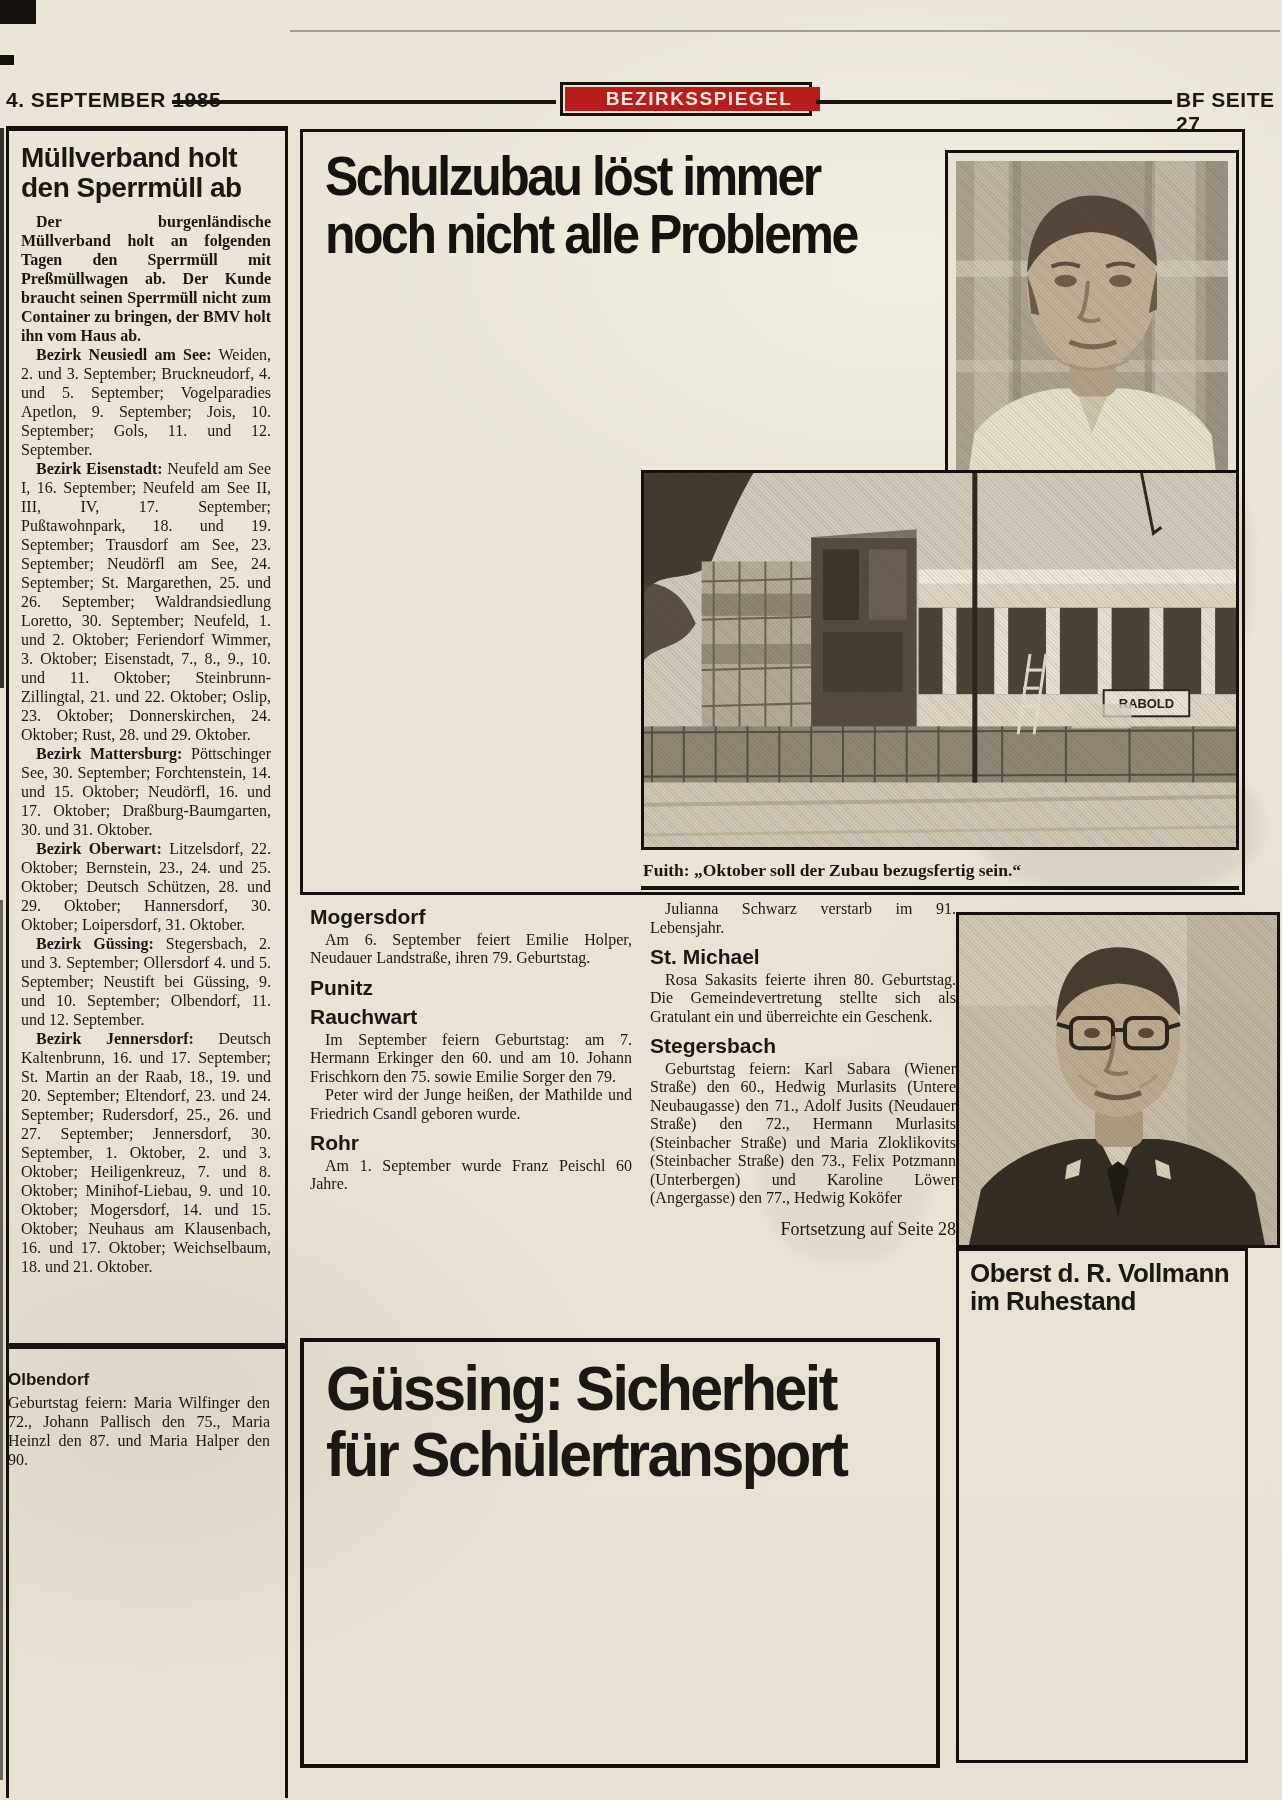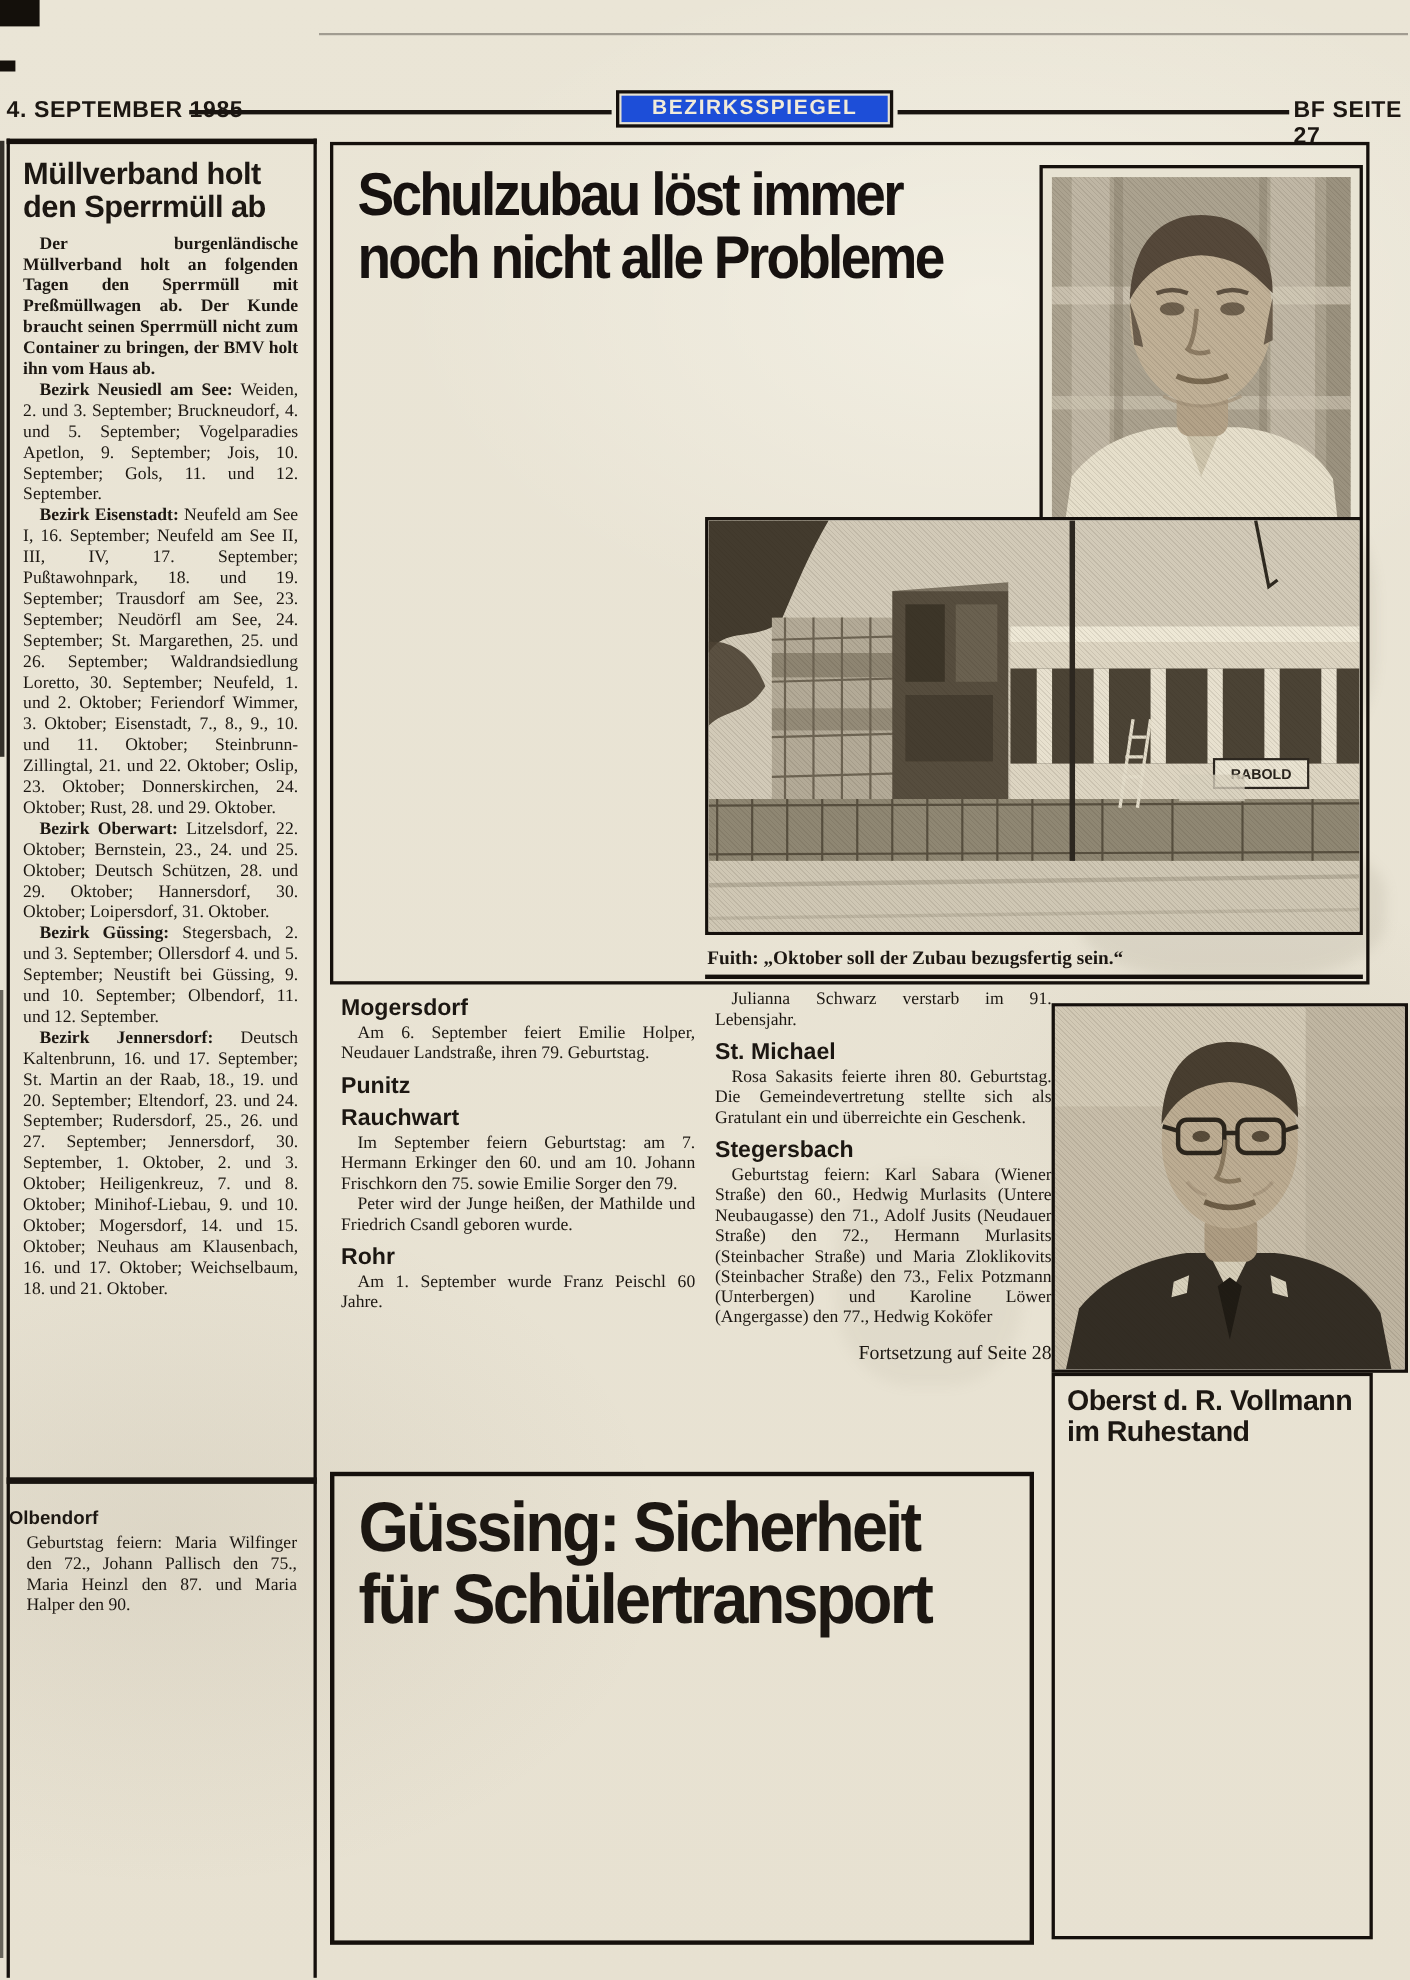--- a/index.html
+++ b/index.html
@@ -17,44 +17,44 @@
   .abs{position:absolute;}
   .rule{position:absolute;background:#191410;}
   
   .hdr-date{top:88px;left:6px;font-size:21px;font-weight:bold;letter-spacing:.5px;}
   .hdr-page{top:88px;left:1176px;font-size:21px;font-weight:bold;letter-spacing:.5px;}
   .masthead{
     top:82px;left:560px;width:252px;height:34px;
     border:3px solid #15100c;background:#e7e2d2;padding:2px;box-sizing:border-box;
   }
   .masthead-inner{
-    width:100%;height:100%;background:#1d4ed8;color:#f0ead9;
+    width:100%;height:100%;background:#b91c1c;color:#f0ead9;
     display:flex;align-items:center;justify-content:center;
-    font-weight:bold;font-size:19px;letter-spacing:1.5px;
+    font-weight:bold;font-size:19px;letter-spacing:1.5px;padding-left:13px;
   }
   
   .leftcol{
     top:126px;left:6px;width:282px;height:1672px;box-sizing:border-box;
     border-left:3px solid #15100c;border-right:3px solid #15100c;border-top:5px solid #15100c;
     padding:10px 14px 0 12px;overflow:hidden;
   }
   .leftcol h2{
     margin:2px 0 10px 0;font-size:28px;line-height:1.06;letter-spacing:-.5px;
     font-family:"Liberation Sans", sans-serif;
   }
   .mv-body{font-size:16px;line-height:19px;text-align:justify;}
   .mv-body p{margin:0;text-indent:15px;}
   .mv-body p:first-child{font-weight:bold;}
   .left-divider{left:6px;top:1343px;width:282px;height:6px;}
   .bottomleft{
     top:1360px;left:6px;width:274px;box-sizing:border-box;padding:0 10px 0 2px;
     font-size:16px;line-height:19px;text-align:justify;overflow:hidden;height:435px;
   }
   .bottomleft p{margin:0;text-indent:14px;}
-  .bottomleft p.noindent{text-indent:0;margin-left:16px;}
+  .bottomleft p.noindent{text-indent:0;}
   .bottomleft h3{font-family:"Liberation Sans", sans-serif;font-size:17px;margin:10px 0 4px 0;}
   
   .schulbox{
     top:129px;left:300px;width:945px;height:766px;box-sizing:border-box;
     border:3px solid #15100c;overflow:hidden;
   }
   .schul-headline{
     position:absolute;left:22px;top:16px;width:610px;
     font-family:"Liberation Sans", sans-serif;font-weight:bold;
     font-size:50px;line-height:1.04;letter-spacing:-2.5px;
@@ -133,20 +133,21 @@
   <div class="rule" style="left:816px;top:100px;width:356px;height:4px;"></div>
   <div class="abs sans hdr-page">BF SEITE 27</div>
 
   <div class="abs leftcol">
     <h2>Müllverband holt den Sperrmüll ab</h2>
     <div class="mv-body">
 
     <p> <span>Der burgenländische Müllverband holt an folgenden Tagen den Sperrmüll mit Preßmüllwagen ab. Der Kunde braucht seinen Sperrmüll nicht zum Container zu bringen, der BMV holt ihn vom Haus ab.</span></p>
         <p><b>Bezirk Neusiedl am See:</b> <span>Weiden, 2. und 3. September; Bruckneudorf, 4. und 5. September; Vogelparadies Apetlon, 9. September; Jois, 10. September; Gols, 11. und 12. September.</span></p>
         <p><b>Bezirk Eisenstadt:</b> <span>Neufeld am See I, 16. September; Neufeld am See II, III, IV, 17. September; Pußtawohnpark, 18. und 19. September; Trausdorf am See, 23. September; Neudörfl am See, 24. September; St. Margarethen, 25. und 26. September; Waldrandsiedlung Loretto, 30. September; Neufeld, 1. und 2. Oktober; Feriendorf Wimmer, 3. Oktober; Eisenstadt, 7., 8., 9., 10. und 11. Oktober; Steinbrunn-Zillingtal, 21. und 22. Oktober; Oslip, 23. Oktober; Donnerskirchen, 24. Oktober; Rust, 28. und 29. Oktober.</span></p>
+        <p><b>Bezirk Mattersburg:</b> <span>Pöttschinger See, 30. September; Forchtenstein, 14. und 15. Oktober; Neudörfl, 16. und 17. Oktober; Draßburg-Baumgarten, 30. und 31. Oktober.</span></p>
         <p><b>Bezirk Oberwart:</b> <span>Litzelsdorf, 22. Oktober; Bernstein, 23., 24. und 25. Oktober; Deutsch Schützen, 28. und 29. Oktober; Hannersdorf, 30. Oktober; Loipersdorf, 31. Oktober.</span></p>
         <p><b>Bezirk Güssing:</b> <span>Stegersbach, 2. und 3. September; Ollersdorf 4. und 5. September; Neustift bei Güssing, 9. und 10. September; Olbendorf, 11. und 12. September.</span></p>
         <p><b>Bezirk Jennersdorf:</b> <span>Deutsch Kaltenbrunn, 16. und 17. September; St. Martin an der Raab, 18., 19. und 20. September; Eltendorf, 23. und 24. September; Rudersdorf, 25., 26. und 27. September; Jennersdorf, 30. September, 1. Oktober, 2. und 3. Oktober; Heiligenkreuz, 7. und 8. Oktober; Minihof-Liebau, 9. und 10. Oktober; Mogersdorf, 14. und 15. Oktober; Neuhaus am Klausenbach, 16. und 17. Oktober; Weichselbaum, 18. und 21. Oktober.</span></p>
       </div>
   </div>
   <div class="rule left-divider"></div>
   <div class="abs bottomleft">
     <div>
 
     <p class="noindent"></p>

